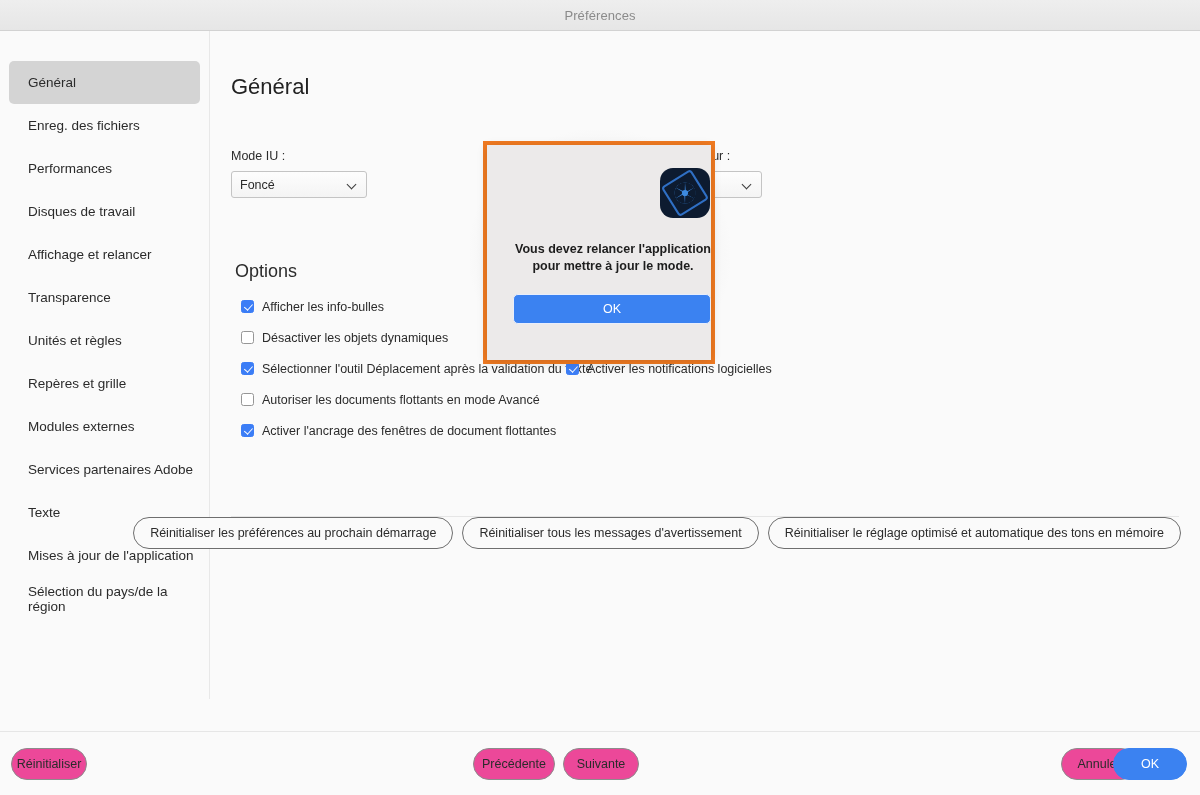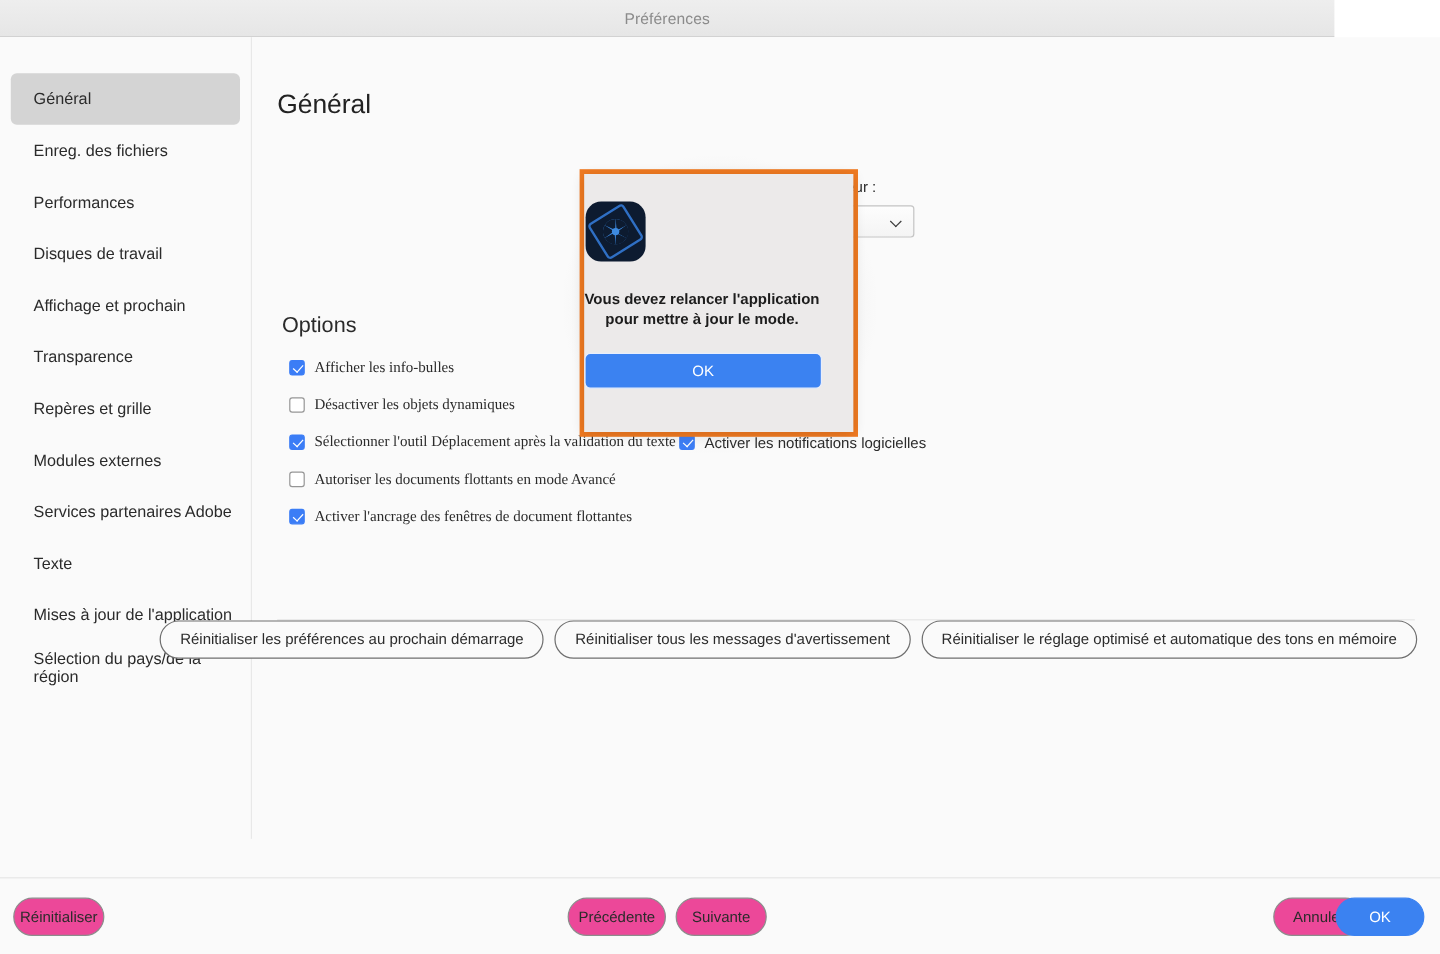--- a/index.html
+++ b/index.html
@@ -14,21 +14,21 @@
     -webkit-font-smoothing: antialiased;
     overflow: hidden;
     position: relative;
     color: #2b2b2b;
   }
 
   
   .titlebar {
     position: absolute;
     left: 0; top: 0;
-    width: 1112px;
+    width: 1200px;
     height: 30px;
     background: linear-gradient(#eeeeee, #e6e6e6);
     border-bottom: 1px solid #d2d2d2;
     display: flex;
     align-items: center;
     justify-content: center;
   }
   .titlebar-text {
     font-size: 13px;
     color: #8b8b8b;
@@ -136,21 +136,21 @@
   #field-undo .field-label { text-align: left; }
 
   
   .options-title {
     position: absolute;
     left: 24px; top: 230px;
     font-size: 18px;
     color: #2b2b2b;
   }
   .checkbox-col { position: absolute; }
-  #col-left  { left: 30px; top: 260px; font-family: Liberation Serif, serif; }
+  #col-left  { left: 30px; top: 260px; }
   #col-right { left: 355px; top: 260px; }
 
   .cb-row {
     display: flex;
     align-items: center;
     height: 31px;
     font-size: 12.5px;
     color: #2b2b2b;
     white-space: nowrap;
   }
@@ -265,21 +265,21 @@
   }
   .alert-dialog {
     position: absolute;
     left: 487px; top: 145px;
     width: 224px; height: 215px;
     background: #eceaea;
     box-shadow: 0 2px 10px rgba(0,0,0,0.14);
     z-index: 41;
     display: flex;
     flex-direction: column;
-    align-items: flex-start;
+    align-items: flex-end;
   }
   .alert-icon {
     margin-top: 22px;
     width: 52px; height: 52px;
   }
   .alert-msg {
     margin-top: 22px;
     width: 196px;
     text-align: center;
     font-size: 12.5px;
@@ -328,26 +328,29 @@
     <div class="sidebar-item">
       <span>Enreg. des fichiers</span>
     </div>
     <div class="sidebar-item">
       <span>Performances</span>
     </div>
     <div class="sidebar-item">
       <span>Disques de travail</span>
     </div>
     <div class="sidebar-item">
-      <span>Affichage et prochain</span>
+      <span>Affichage et relancer</span>
     </div>
     <div class="sidebar-item">
       <span>Transparence</span>
     </div>
     <div class="sidebar-item">
+      <span>Unités et règles</span>
+    </div>
+    <div class="sidebar-item">
       <span>Repères et grille</span>
     </div>
     <div class="sidebar-item">
       <span>Modules externes</span>
     </div>
     <div class="sidebar-item">
       <span>Services partenaires Adobe</span>
     </div>
     <div class="sidebar-item">
       <span>Texte</span>
@@ -357,20 +360,27 @@
     </div>
     <div class="sidebar-item">
       <span>Sélection du pays/de la région</span>
     </div>
   </div>
 
   <div class="content">
 
     <div class="page-title">Général</div>
 
+    <div class="field" id="field-mode-iu">
+      <span class="field-label">Mode IU :</span>
+      <div class="select-box">
+        <span class="val">Foncé</span>
+        <span class="chev"></span>
+      </div>
+    </div>
 
     <div class="field" id="field-color-picker">
       <span class="field-label">Sélecteur couleur :</span>
       <div class="select-box">
         <span class="val"></span>
         <span class="chev"></span>
       </div>
     </div>
 
 

